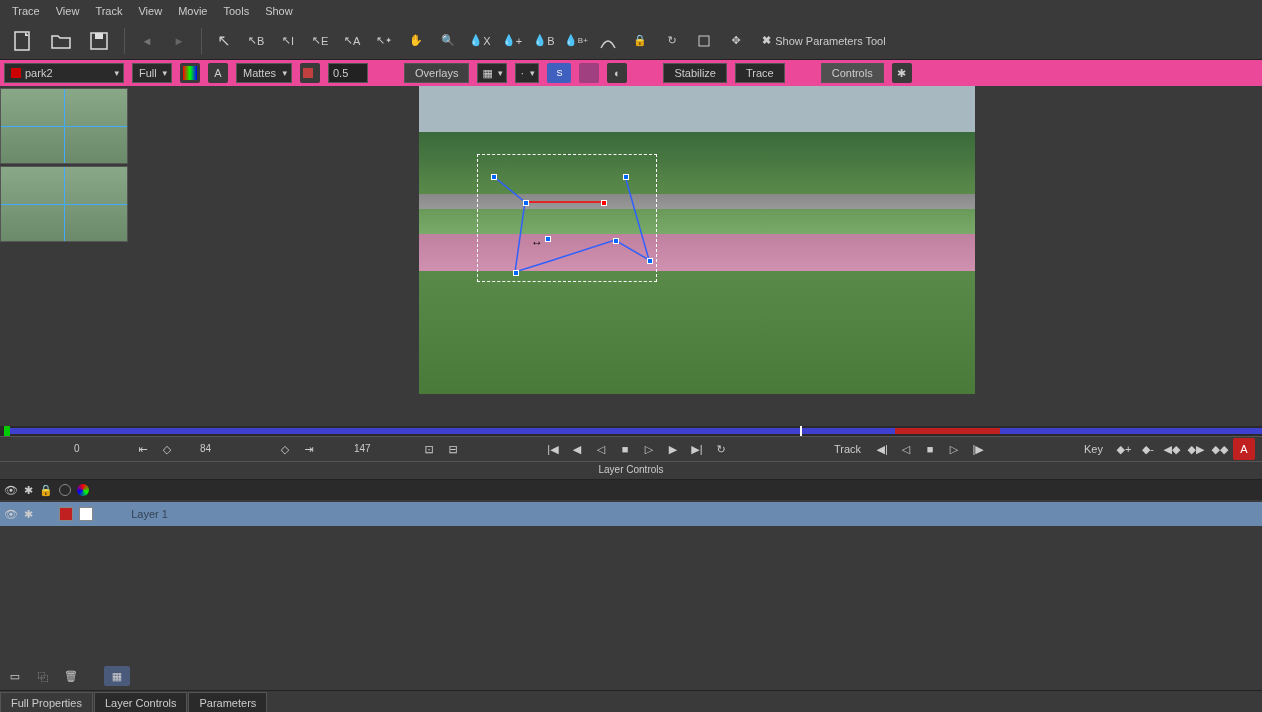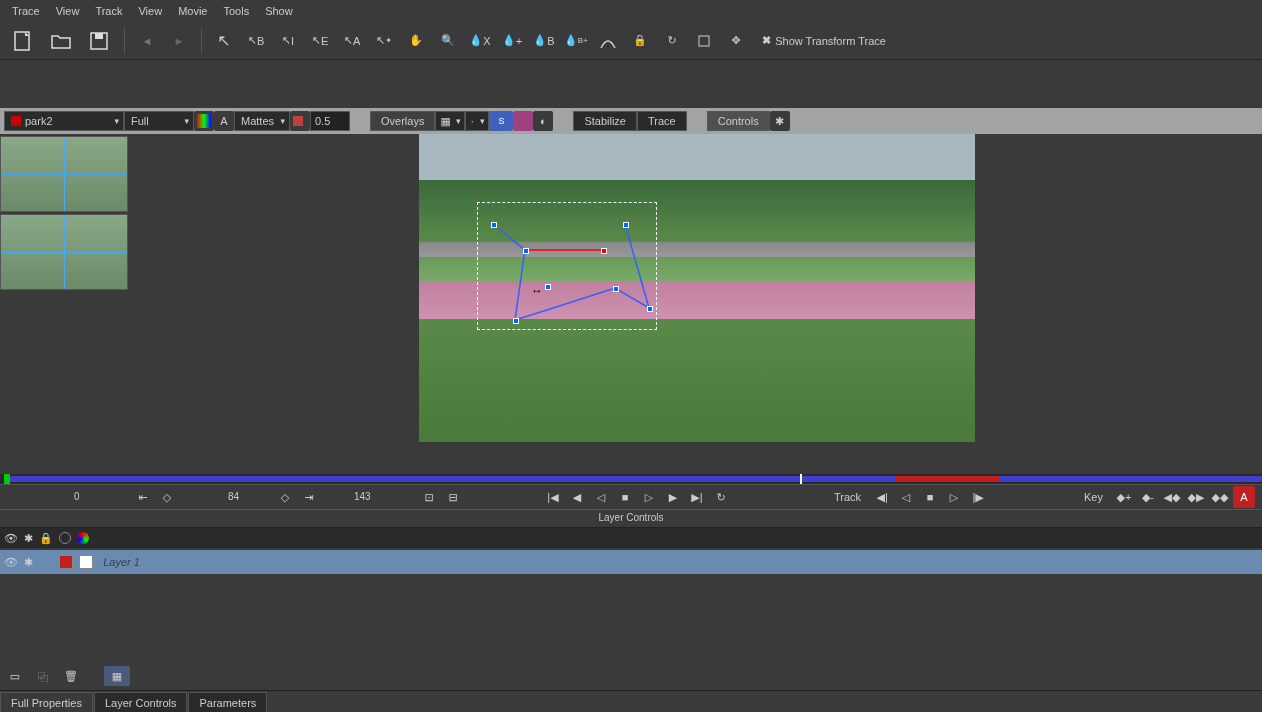--- a/index.html
+++ b/index.html
@@ -7,21 +7,21 @@
 
 .menubar { height:22px; background:#3a3a3a; display:flex; align-items:center; padding:0 6px; gap:4px; }
 .menubar .menu-item { padding:3px 6px; cursor:pointer; }
 
 .toolbar1 { height:38px; background:#3a3a3a; display:flex; align-items:center; padding:2px 6px; gap:4px; border-bottom:1px solid #222;}
 .tool-btn { width:28px; height:28px; background:#3a3a3a; border:none; display:flex; align-items:center; justify-content:center; cursor:pointer; border-radius:2px; color:#ccc;}
 .tool-btn.big { width:34px; height:34px;}
 .divider { width:1px; height:26px; background:#555; margin:0 4px;}
 .show-transform { display:flex; align-items:center; gap:4px; margin-left:8px; cursor:pointer; }
 
-.toolbar2 { height:26px; background:#a3a3a3; display:flex; align-items:center; padding:0 4px; gap:0;margin-top:48px; }
+.toolbar2 { height:26px; background:#ec4899; display:flex; align-items:center; padding:0 4px; gap:8px; }
 .dropdown { background:#2a2a2a; border:1px solid #555; padding:2px 18px 2px 6px; color:#ccc; position:relative; cursor:pointer; height:20px; display:flex; align-items:center;}
 .dropdown::after { content:"▾"; position:absolute; right:4px; font-size:9px;}
 .red-sq { width:10px; height:10px; background:#c00; margin-right:4px;}
 .txt-input { background:#222; border:1px solid #555; color:#ccc; padding:2px 4px; width:40px; height:20px;}
 .btn-label { background:#404040; border:1px solid #555; padding:3px 10px; cursor:pointer; color:#ccc;}
 .btn-label.dk { background:#2a2a2a; }
 
 .main-area { display:flex; height:340px; background:#3a3a3a; position:relative;}
 .thumb-col { width:132px; background:#3a3a3a; padding-top:2px;}
 .thumb { width:128px; height:76px; background:linear-gradient(to bottom,#88a888 0%,#6a8a6a 100%); position:relative; margin-bottom:2px; border:1px solid #555;}
@@ -147,30 +147,30 @@
   <button class="tool-btn">🔒</button>
   <button class="tool-btn">↻</button>
   <button class="tool-btn">
       <svg width="16" height="16">
         <rect x="3" y="3" width="10" height="10" fill="none" stroke="#ccc"></rect>
       </svg>
     </button>
   <button class="tool-btn">✥</button>
   <div class="show-transform">
     <span class="xmark">✖</span>
-    <span>Show Transform Trace</span>
+    <span>Show Parameters Tool</span>
   </div>
 </div>
 
 <div class="toolbar2">
   <div class="dropdown" style="width:120px">
     <span class="red-sq"></span>
     <span>park2</span>
   </div>
-  <div class="dropdown" style="width:70px">
+  <div class="dropdown" style="width:40px">
       <span>Full</span>
     </div>
   <button class="tool-btn" style="width:20px;height:20px">
       <span style="background:linear-gradient(90deg,#f00,#0f0,#00f);width:14px;height:14px;display:block"></span>
     </button>
   <button class="tool-btn" style="width:20px;height:20px">
       <span>A</span>
     </button>
   <div class="dropdown" style="width:56px">
       <span>Mattes</span>
@@ -231,22 +231,22 @@
 <div class="timeline-area">
   <div class="scrub-bar">
     <div class="scrub-fill"></div>
     <div class="scrub-red" style="left:895px;width:105px"></div>
     <div class="playhead" style="left:800px"></div>
     <div style="position:absolute;left:4px;top:0;width:6px;height:10px;background:#0c0"></div>
   </div>
   <div class="ruler">
     <div class="ruler-ticks">
       <span class="frame-num" style="left:74px">0</span>
-      <span class="frame-num" style="left:228px">84</span>
-      <span class="frame-num" style="left:354px">143</span>
+      <span class="frame-num" style="left:200px">84</span>
+      <span class="frame-num" style="left:354px">147</span>
     </div>
     <div class="ctrl-cluster" style="position:absolute;left:126px">
       <button class="tool-btn">⇤</button>
       <button class="tool-btn">◇</button>
     </div>
     <div class="ctrl-cluster" style="position:absolute;left:268px">
       <button class="tool-btn">◇</button>
       <button class="tool-btn">⇥</button>
     </div>
     <div class="ctrl-cluster" style="position:absolute;left:412px">
@@ -294,21 +294,21 @@
 </div>
 
 <div class="layer-row">
   <div class="pre">
     <span>👁</span>
     <span>✱</span>
     <span style="width:14px"></span>
     <span class="chip" style="background:#c02020"></span>
     <span class="chip" style="background:#fff"></span>
   </div>
-  <span style="margin-left:4px;color:#345;font-style:italic">Layer 1</span>
+  <span style="margin-left:32px;color:#345;">Layer 1</span>
 </div>
 
 <div class="layer-body" style="height:152px"></div>
 
 <div class="bottom-tools">
   <button class="tool-btn" style="width:22px;height:20px">▭</button>
   <button class="tool-btn" style="width:22px;height:20px">⿻</button>
   <button class="tool-btn" style="width:22px;height:20px">🗑</button>
   <div style="width:10px"></div>
   <button class="tool-btn" style="width:26px;height:20px;background:#4a5a7a">▦</button>

